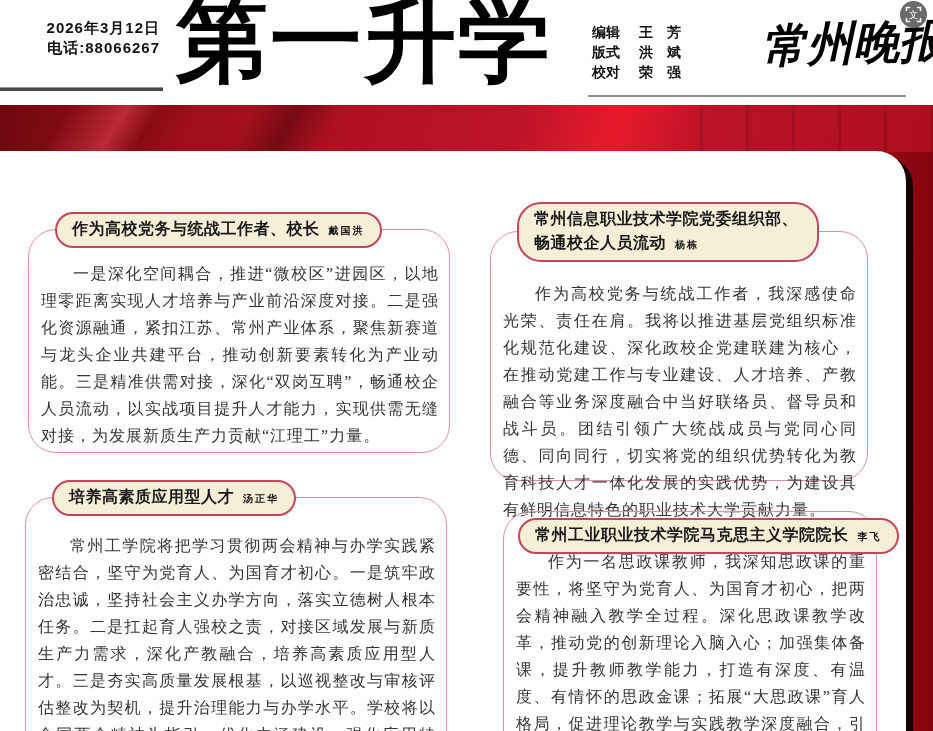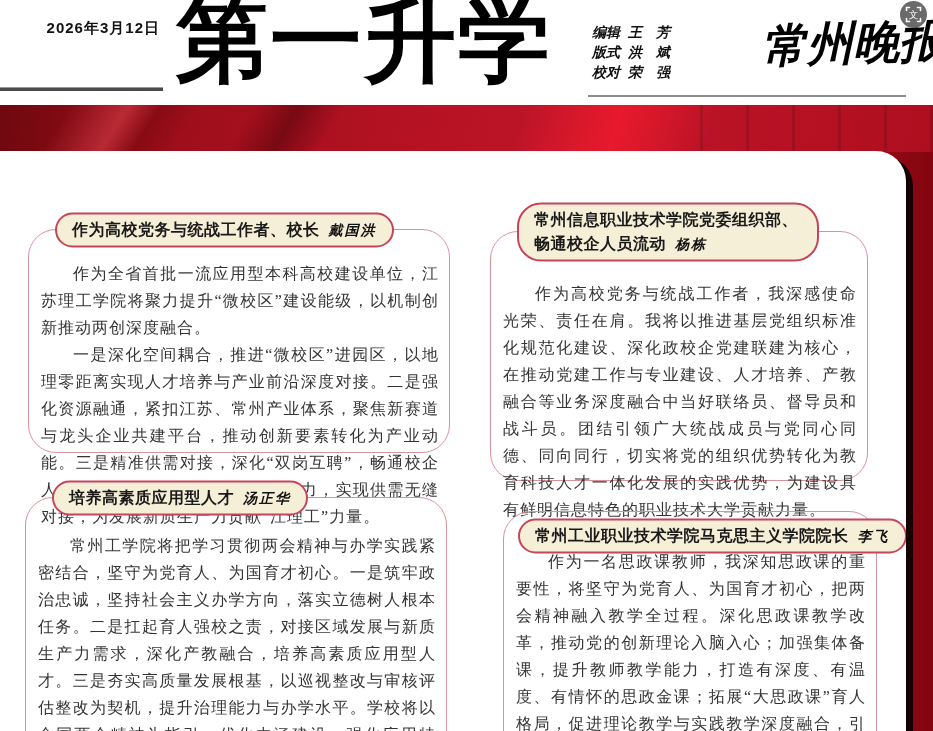--- a/index.html
+++ b/index.html
@@ -13,21 +13,21 @@
   .dateblock{position:absolute;top:18px;left:0;width:160px;text-align:right;
     font-family:"Liberation Sans","DejaVu Sans",sans-serif;font-weight:bold;color:#111;}
   .dateblock .dl{font-size:15px;line-height:20px;letter-spacing:1px;}
   .date-rule{position:absolute;top:87px;left:0;width:163px;height:3px;background:#4a4a4a;
     border-top:1px solid #9a9a9a;}
   .masthead{position:absolute;top:-14px;left:176px;width:440px;margin:0;
     font-size:92px;line-height:110px;font-weight:900;color:#000;letter-spacing:2px;
     font-family:"Liberation Serif","DejaVu Serif",serif;white-space:nowrap;}
   .staff{position:absolute;top:22px;left:592px;width:120px;
     font-family:"Liberation Sans","DejaVu Sans",sans-serif;font-weight:bold;color:#111;}
-  .staff-row{font-size:14px;line-height:20px;display:flex;gap:8px;white-space:nowrap;font-style:italic;}
+  .staff-row{font-size:14px;line-height:20px;display:flex;gap:19px;white-space:nowrap;}
   .staff-rule{position:absolute;top:95px;left:588px;width:318px;height:2px;background:#8c8c8c;}
   .papername{position:absolute;top:18px;right:-8px;width:180px;color:#000;
     font-size:46px;line-height:52px;font-weight:bold;font-style:italic;
     transform:rotate(-2deg);white-space:nowrap;}
   .translate-btn{position:absolute;top:1px;right:6px;width:27px;height:27px;border:none;
     border-radius:50%;background:#6a6a6a;padding:0;cursor:pointer;display:flex;
     align-items:center;justify-content:center;}
   .translate-btn svg{display:block;}
   
   .banner{position:absolute;top:105px;left:0;width:933px;height:47px;overflow:hidden;
@@ -51,38 +51,39 @@
   .b3{left:25px;top:346px;width:422px;height:420px;}
   .b4{left:503px;top:360px;width:374px;height:400px;}
   .pill{position:absolute;transform:translateY(-50%);background:#f6efd8;
     border:2px solid #c5455c;border-radius:24px;padding:3px 15px;
     font-family:"Liberation Sans","DejaVu Sans",sans-serif;font-weight:bold;
     font-size:16px;line-height:24px;color:#1a1a1a;letter-spacing:.5px;box-sizing:border-box;}
   .b1 .pill{left:26px;top:0;white-space:nowrap;}
   .b2 .pill{left:26px;top:0;width:302px;}
   .b3 .pill{left:26px;top:0;white-space:nowrap;}
   .b4 .pill{left:14px;top:0;white-space:nowrap;margin-top:24px;}
-  .sig{font-family:"Liberation Serif","DejaVu Serif",serif;font-style:italic;
-    font-weight:600;font-size:14px;letter-spacing:2px;margin-left:9px;color:#111;}
+  .sig{font-family:"Liberation Serif","DejaVu Serif",serif;
+    font-weight:600;font-size:10px;letter-spacing:2px;margin-left:9px;color:#111;}
   .body{padding:0 10px 0 12px;}
   .b1 .body{padding-top:30px;}
   .b2 .body{padding-top:48px;}
   .b3 .body{padding-top:34px;}
   .b4 .body{padding-top:36px;}
   .body p{margin:0;text-indent:2em;text-align:justify;color:#343434;
     font-size:16px;line-height:27px;letter-spacing:1px;}
 </style>
 </head>
 <body>
 
 <div class="page">
 
   <header class="header">
     <div class="dateblock">
       <div class="dl">2026年3月12日</div>
+      <div class="dl">电话:88066267</div>
     </div>
     <div class="date-rule"></div>
 
     <h1 class="masthead">第一升学</h1>
 
     <div class="staff">
       <div class="staff-row">
         <span>编辑</span>
         <span>王　芳</span>
       </div>
@@ -119,21 +120,20 @@
     <div class="streak s4"></div>
   </div>
 
   <main class="panel">
 
     <section class="block b1">
       <div class="pill">
         <span>作为高校党务与统战工作者、校长</span><span class="sig">戴国洪</span>
       </div>
       <div class="body">
-        <p>作为全省首批一流应用型本科高校建设单位，江苏理工学院将聚力提升“微校区”建设能级，以机制创新推动两创深度融合。</p>
         <p>一是深化空间耦合，推进“微校区”进园区，以地理零距离实现人才培养与产业前沿深度对接。二是强化资源融通，紧扣江苏、常州产业体系，聚焦新赛道与龙头企业共建平台，推动创新要素转化为产业动能。三是精准供需对接，深化“双岗互聘”，畅通校企人员流动，以实战项目提升人才能力，实现供需无缝对接，为发展新质生产力贡献“江理工”力量。</p>
       </div>
     </section>
 
     <section class="block b2">
       <div class="pill">
         <span>常州信息职业技术学院党委组织部、畅通校企人员流动</span><span class="sig">杨栋</span>
       </div>
       <div class="body">
         <p>作为高校党务与统战工作者，我深感使命光荣、责任在肩。我将以推进基层党组织标准化规范化建设、深化政校企党建联建为核心，在推动党建工作与专业建设、人才培养、产教融合等业务深度融合中当好联络员、督导员和战斗员。团结引领广大统战成员与党同心同德、同向同行，切实将党的组织优势转化为教育科技人才一体化发展的实践优势，为建设具有鲜明信息特色的职业技术大学贡献力量。</p>

